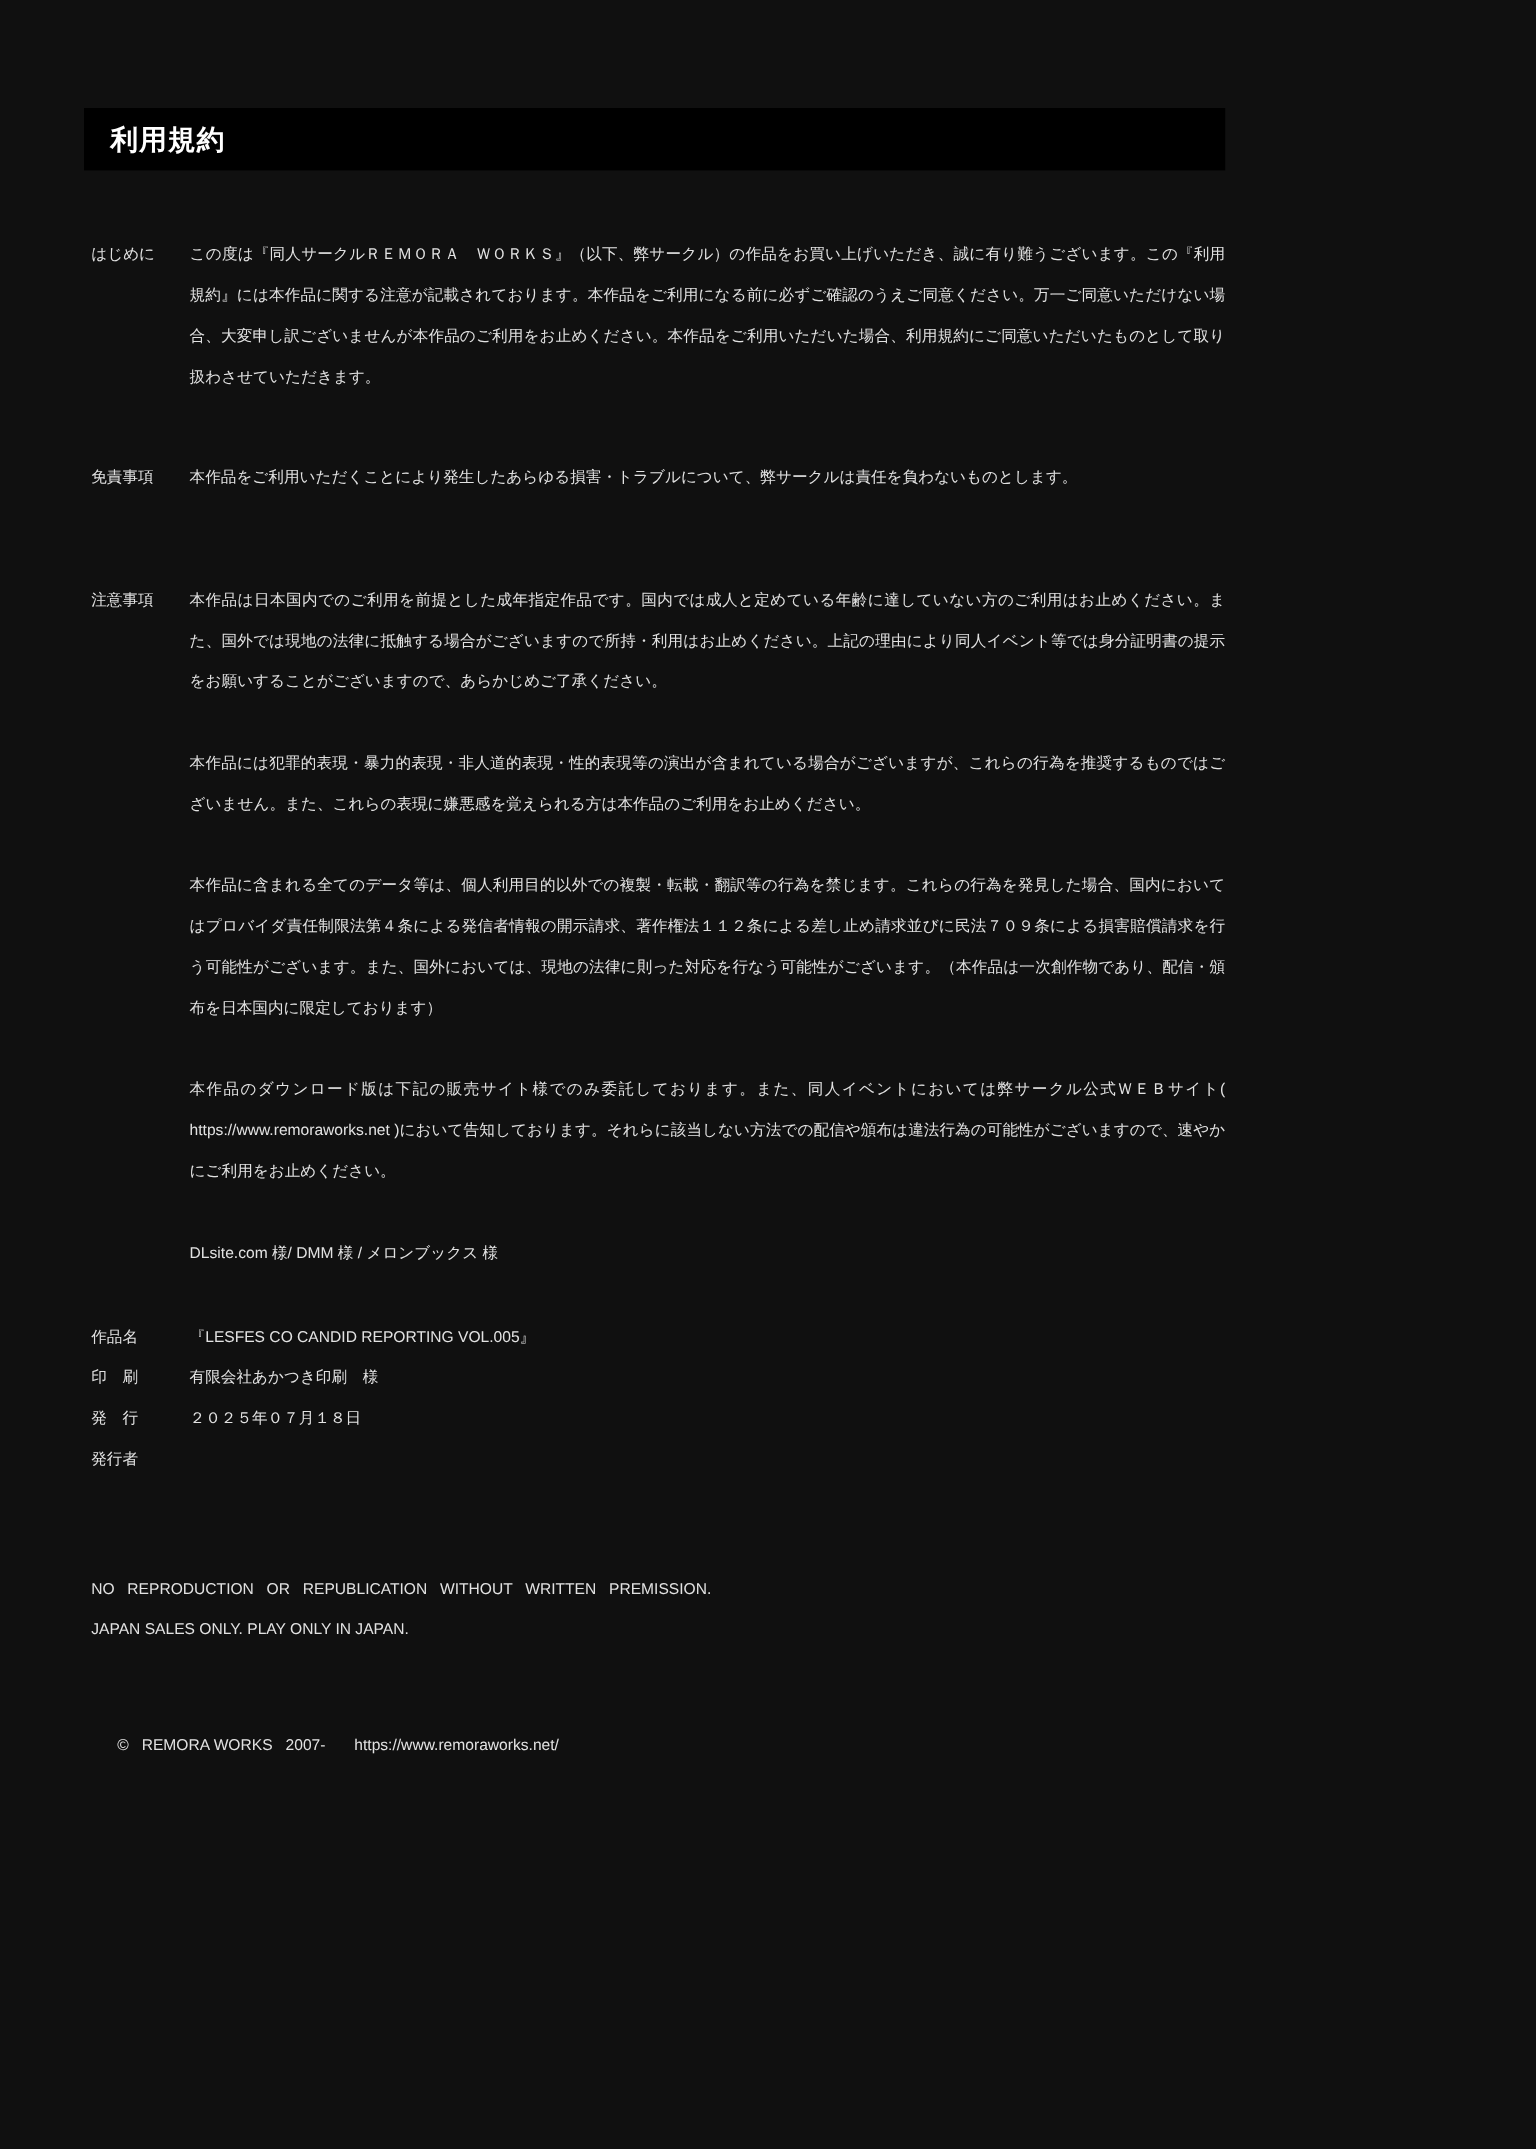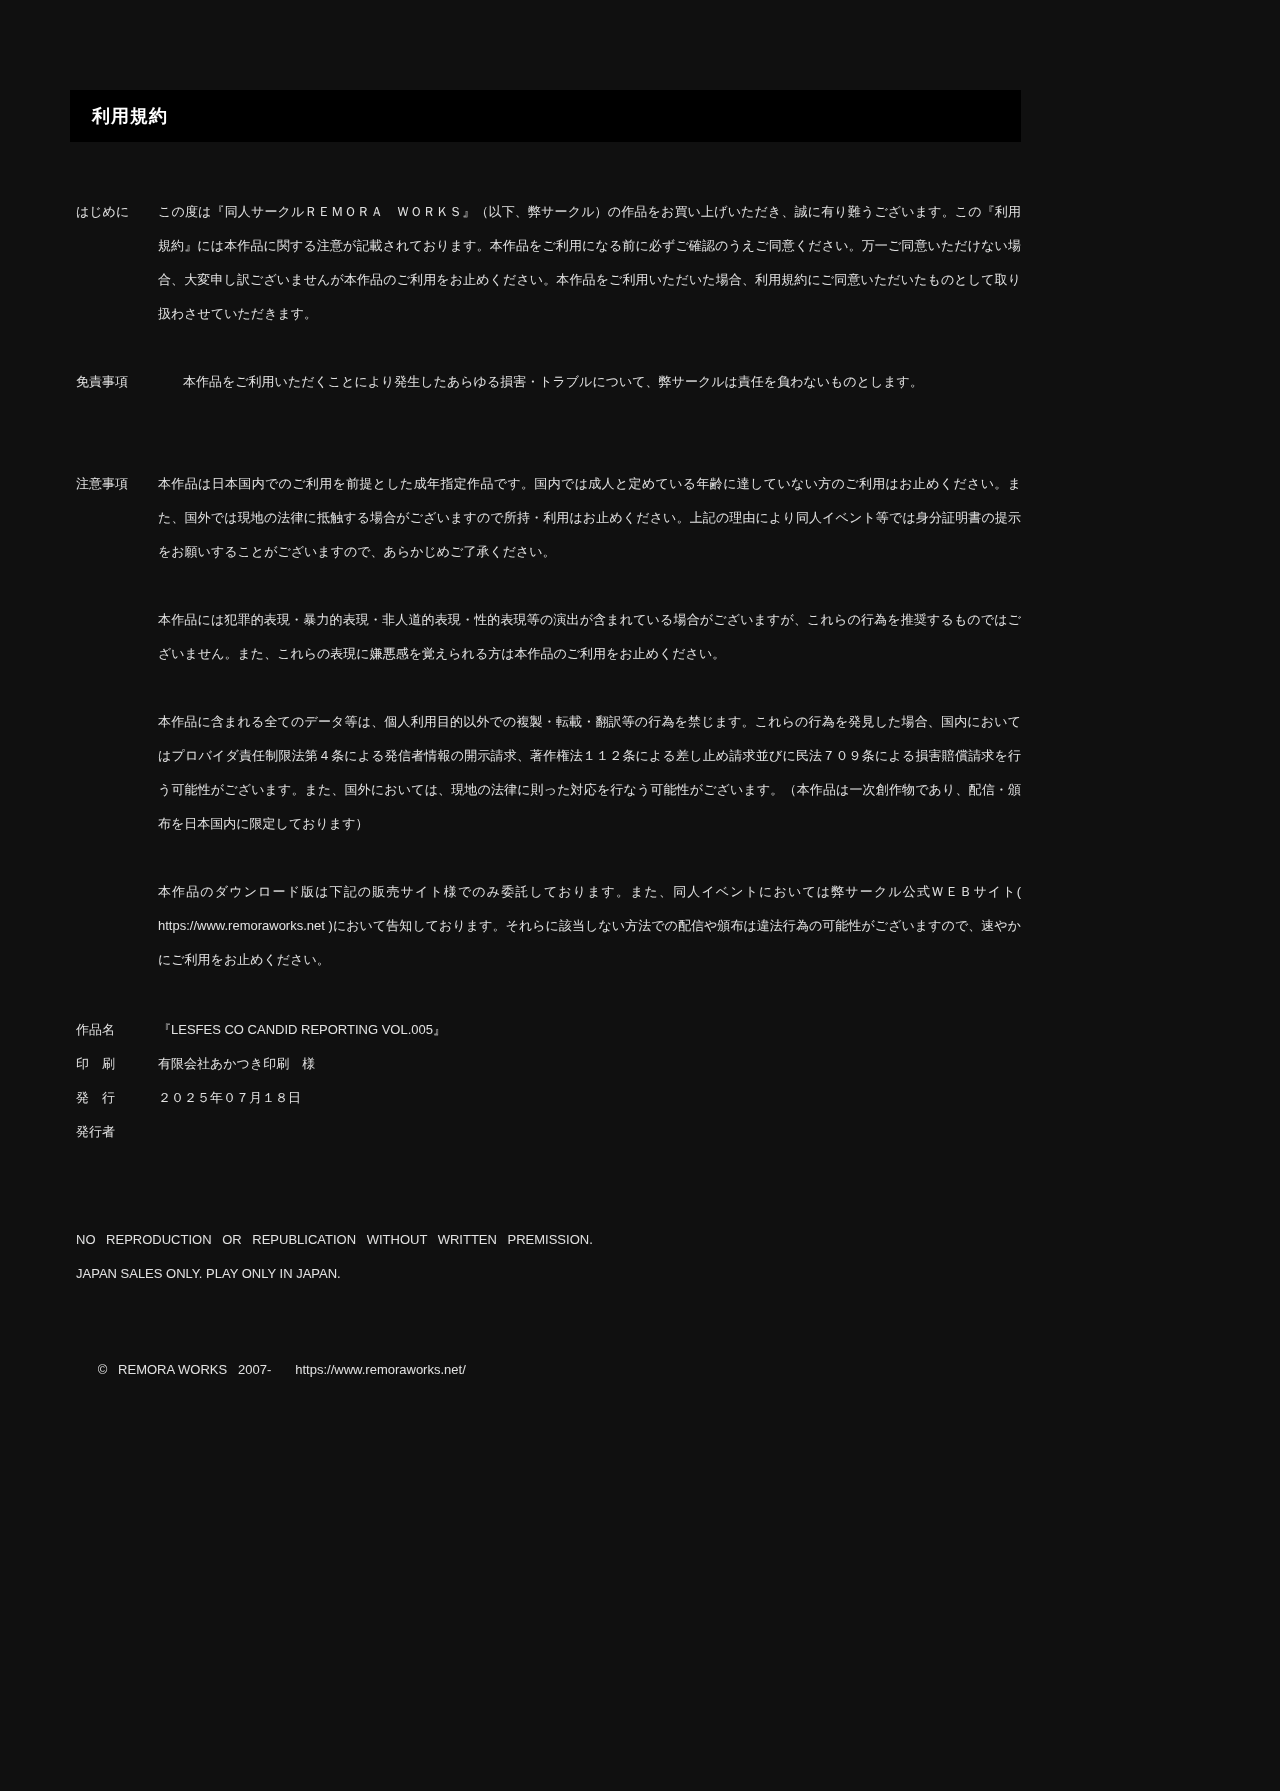--- a/index.html
+++ b/index.html
@@ -23,21 +23,21 @@
     margin-top: 90px;
     height: 52px;
     background: #000000;
     display: flex;
     align-items: center;
     padding-left: 22px;
     box-sizing: border-box;
   }
   .titlebar .title {
     font-family: Liberation Mono, monospace;
-    font-size: 18px;
+    font-size: 23px;
     font-weight: bold;
     color: #ffffff;
     letter-spacing: 1px;
   }
   .body-sections {
     margin-left: 6px; 
     font-size: 13px;
     line-height: 34px;
   }
   .section {
@@ -53,21 +53,21 @@
     flex: 1;
     min-width: 0;
   }
   .section-body p {
     margin: 0 0 34px 0;
     text-align: justify;
     text-justify: inter-ideograph;
   }
   .section-body p:last-child { margin-bottom: 0; }
   .sec-intro      { margin-top: 53px; }
-  .sec-disclaimer { margin-top: 34px; gap: 25px; }
+  .sec-disclaimer { margin-top: 50px; }
   .sec-notes      { margin-top: 68px; }
   .colophon {
     margin-top: 36px;
   }
   .colophon-row {
     display: flex;
     align-items: flex-start;
   }
   .colophon-row .section-label { width: 82px; flex: 0 0 82px; }
   .footer-notice {
@@ -108,20 +108,21 @@
       </div>
     </div>
 
     <div class="section sec-notes">
       <div class="section-label">注意事項</div>
       <div class="section-body">
         <p>本作品は日本国内でのご利用を前提とした成年指定作品です。国内では成人と定めている年齢に達していない方のご利用はお止めください。また、国外では現地の法律に抵触する場合がございますので所持・利用はお止めください。上記の理由により同人イベント等では身分証明書の提示をお願いすることがございますので、あらかじめご了承ください。</p>
         <p>本作品には犯罪的表現・暴力的表現・非人道的表現・性的表現等の演出が含まれている場合がございますが、これらの行為を推奨するものではございません。また、これらの表現に嫌悪感を覚えられる方は本作品のご利用をお止めください。</p>
         <p>本作品に含まれる全てのデータ等は、個人利用目的以外での複製・転載・翻訳等の行為を禁じます。これらの行為を発見した場合、国内においてはプロバイダ責任制限法第４条による発信者情報の開示請求、著作権法１１２条による差し止め請求並びに民法７０９条による損害賠償請求を行う可能性がございます。また、国外においては、現地の法律に則った対応を行なう可能性がございます。（本作品は一次創作物であり、配信・頒布を日本国内に限定しております）</p>
         <p>本作品のダウンロード版は下記の販売サイト様でのみ委託しております。また、同人イベントにおいては弊サークル公式ＷＥＢサイト( https://www.remoraworks.net )において告知しております。それらに該当しない方法での配信や頒布は違法行為の可能性がございますので、速やかにご利用をお止めください。</p>
+        <p>DLsite.com 様/ DMM 様 / メロンブックス 様</p>
       </div>
     </div>
 
     <div class="colophon">
       <div class="colophon-row">
         <div class="section-label">作品名</div>
         <div class="colophon-value">『LESFES CO CANDID REPORTING VOL.005』</div>
       </div>
       <div class="colophon-row">
         <div class="section-label">印　刷</div>

